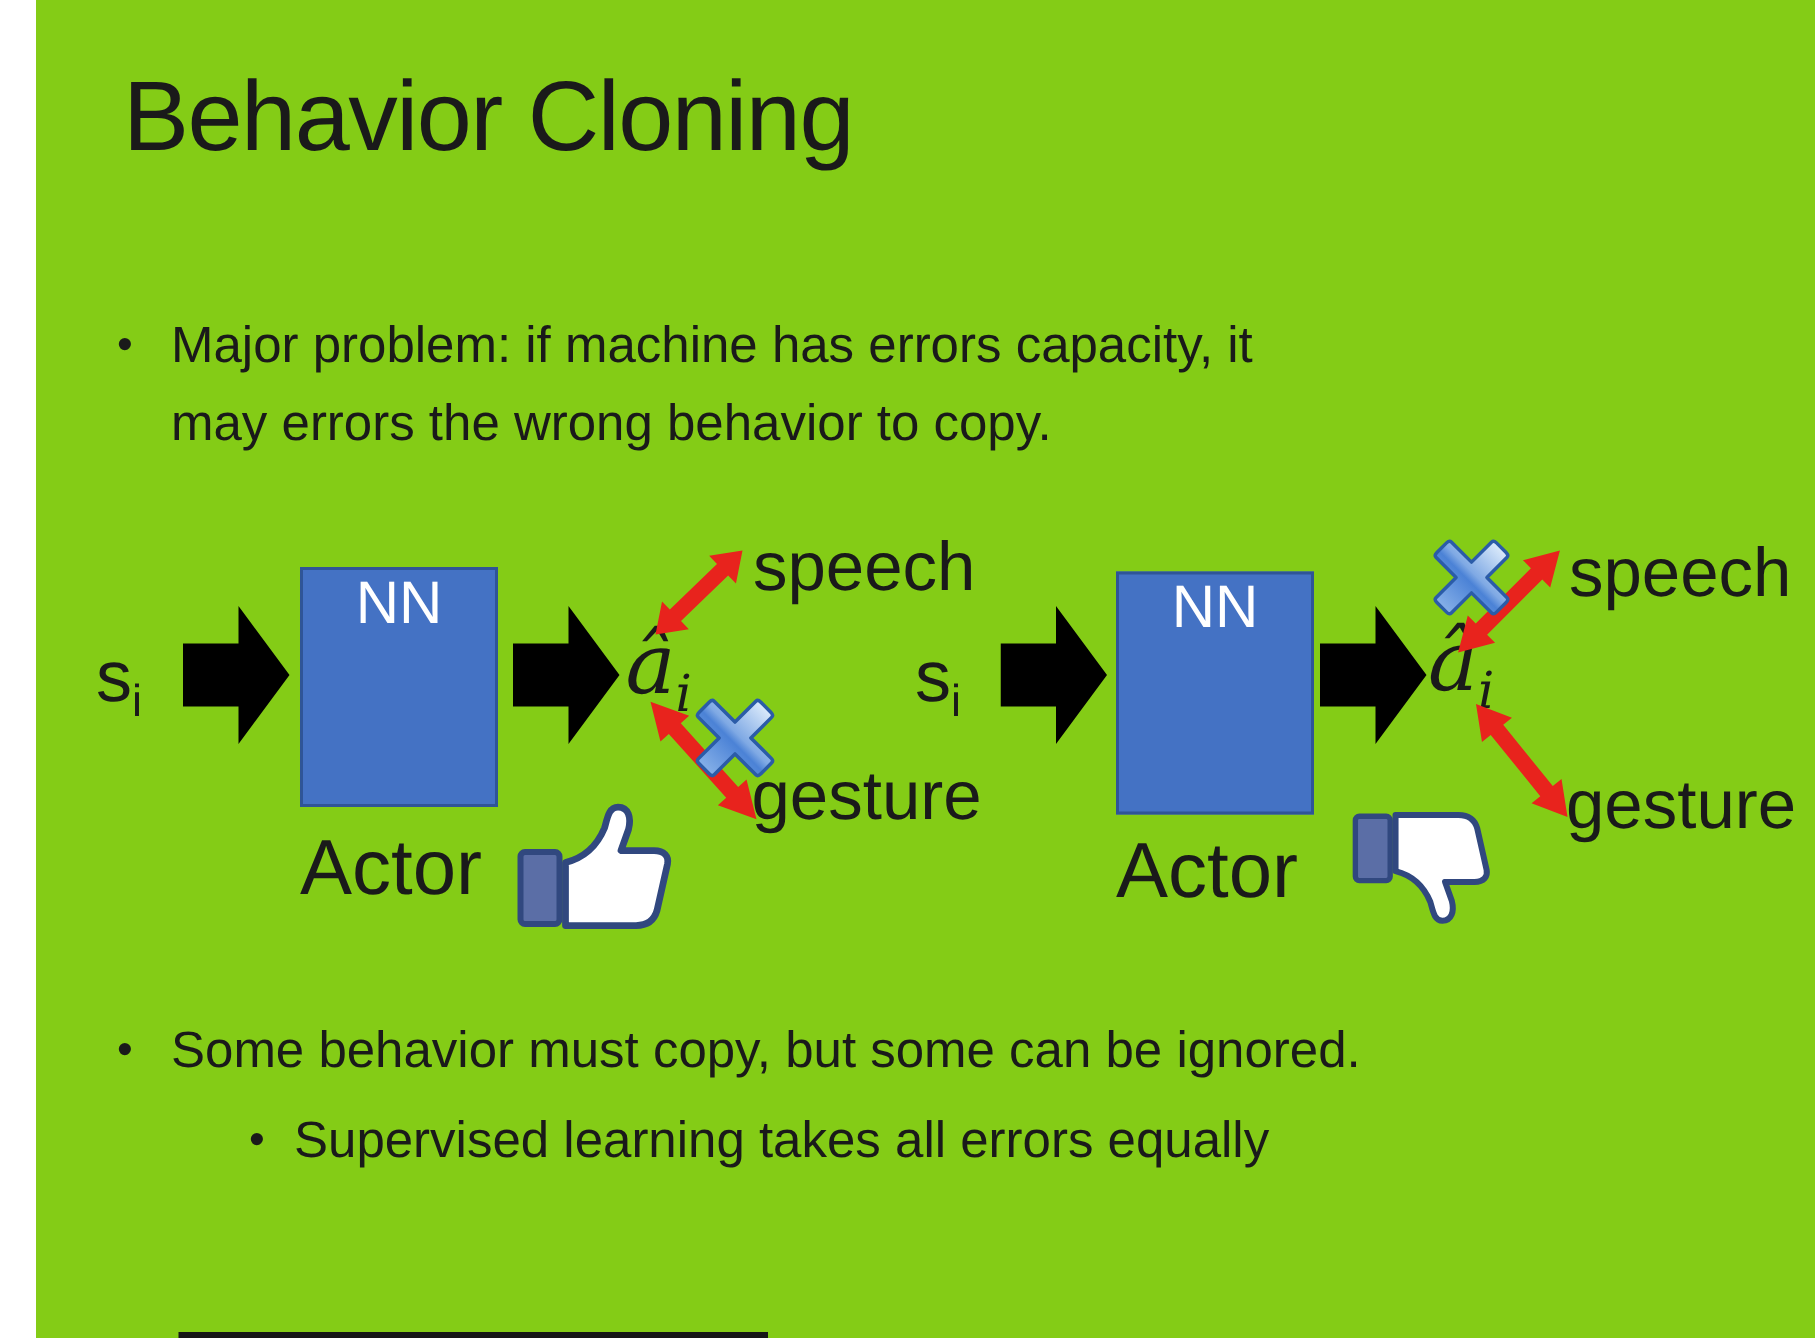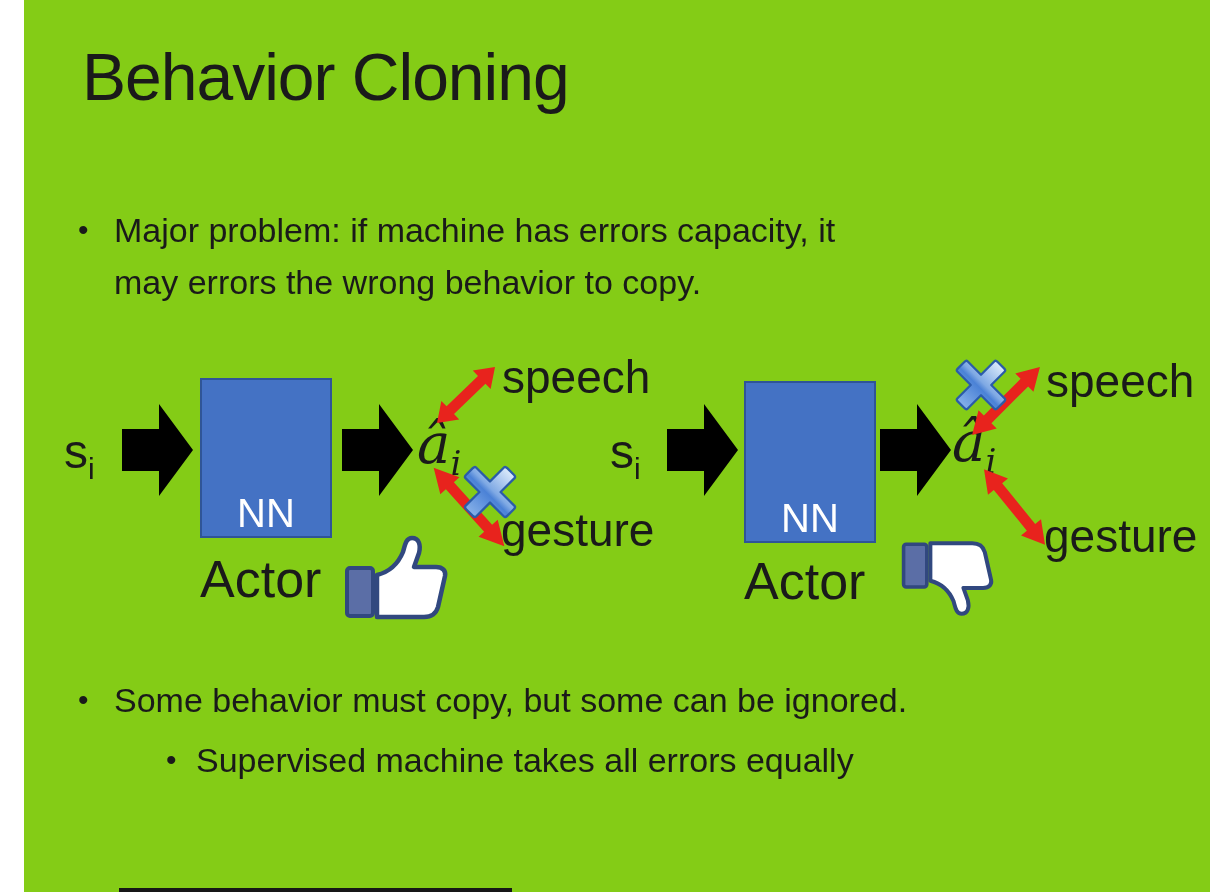--- a/index.html
+++ b/index.html
@@ -33,21 +33,21 @@
   .b2s{left:142px; top:734px;}
   .b2s .marker{width:30px;}
 
   
   .state-label{font-size:48px; line-height:1; white-space:nowrap;}
   .state-label sub{font-size:30px; line-height:0;}
   .math-label{font-family:"DejaVu Serif", serif; font-style:italic; font-size:56px; line-height:1; white-space:nowrap;}
   .math-label sub{font-size:34px; line-height:0;}
   .nn-box{
     background:var(--nn-box-fill); border:2px solid var(--nn-box-border);
-    display:flex; align-items:flex-end; justify-content:center;
+    display:flex; align-items:flex-start; justify-content:center;
     color:var(--nn-text); font-size:40px; box-sizing:border-box;
   }
   .actor-label{font-size:52px; text-align:left; white-space:nowrap;}
   .branch-label{font-size:46px; line-height:1.1; white-space:nowrap;}
 
   
   .blk-arrow path{fill:var(--block-arrow);}
   .red-dbl path{fill:var(--double-arrow-red);}
   .cross-icon path{stroke:var(--cross-border);}
   .thumb .cuff{fill:var(--thumb-cuff); stroke:var(--thumb-outline);}
@@ -169,18 +169,18 @@
   <svg class="abs thumb flip-v" style="left:876px; top:531px;" width="100" height="96" viewBox="0 0 112 92">
     <rect class="cuff" x="4" y="37" width="26" height="48" rx="3" stroke-width="4"></rect>
     <path class="hand" stroke-width="4.5" stroke-linejoin="round" d="M34,86 L34,44 C46,41 55,33 60,21 C62,14 63,7 69,7 C76,7 78,14 76,22 L71,36 L93,36 C100,36 103,40 102,45 L95,76 C93,83 88,86 81,86 Z"></path>
   </svg>
 
   <div class="abs bullet-row b2">
     <span class="marker">•</span><span>Some behavior must copy, but some can be ignored.</span>
   </div>
 
   <div class="abs bullet-row b2s">
-    <span class="marker">•</span><span>Supervised machine takes all errors equally</span>
+    <span class="marker">•</span><span>Supervised learning takes all errors equally</span>
   </div>
 
   <div class="abs bottom-crop-line"></div>
 
 </div>
 
 </body></html>

